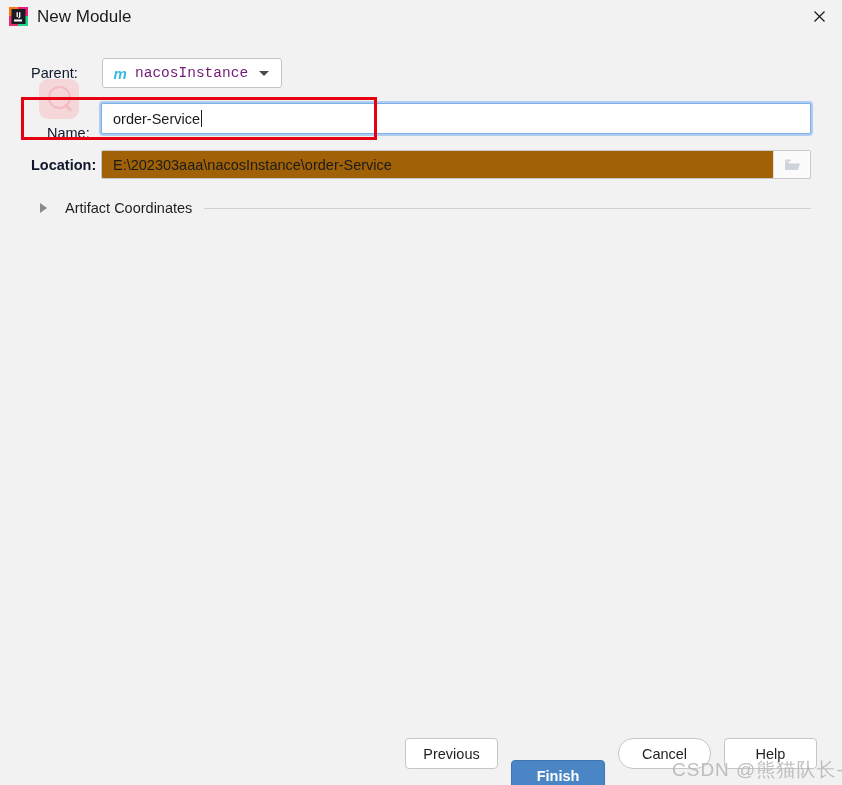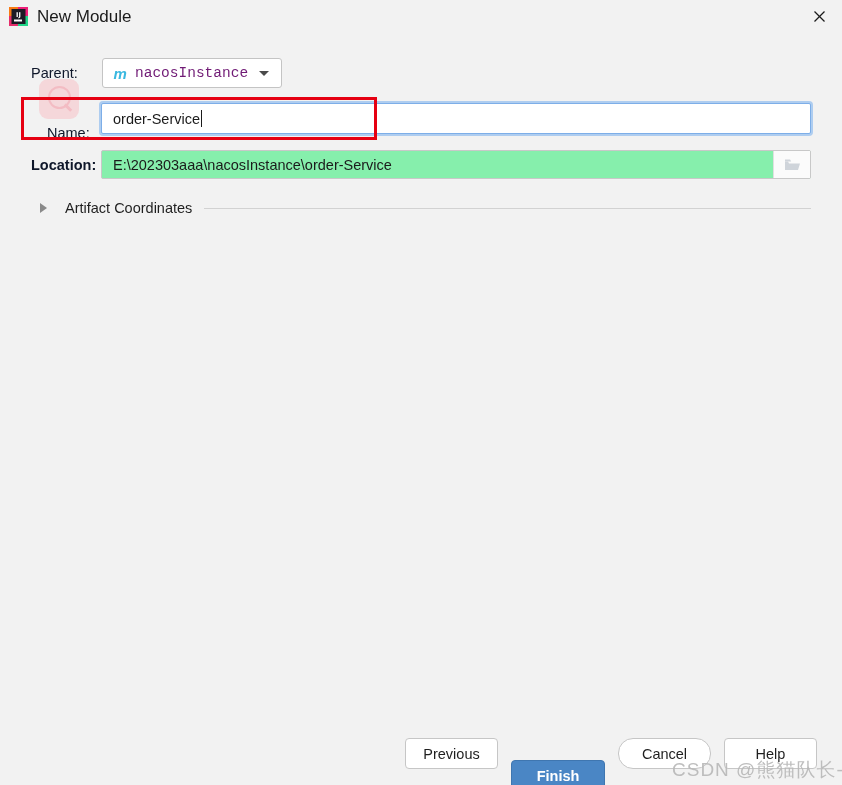--- a/index.html
+++ b/index.html
@@ -142,21 +142,21 @@
 
   
   .lbl-location { left: 31px; top: 157px; font-weight: bold; }
   .location-field {
     position: absolute;
     left: 101px;
     top: 150px;
     width: 710px;
     height: 29px;
     box-sizing: border-box;
-    background: #86efac;
+    background: #a16207;
     border: 1px solid #c8c8c8;
     border-radius: 2px;
     display: flex;
     align-items: center;
   }
   .location-value {
     margin-left: 11px;
     font-size: 14.5px;
     color: #1b1b1b;
     white-space: nowrap;

